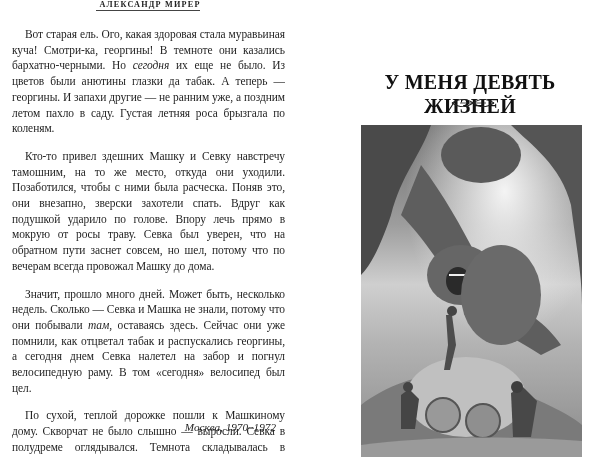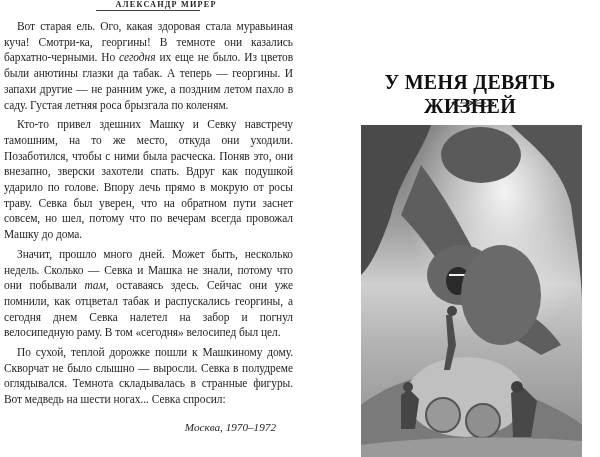--- a/index.html
+++ b/index.html
@@ -1,23 +1,23 @@
 <!DOCTYPE html>
 <html><head>
 <meta charset="utf-8">
 <style>
   html, body { margin: 0; padding: 0; background: #fff; }
   body { width: 600px; height: 457px; position: relative; overflow: hidden; font-family: "DejaVu Serif", "Liberation Serif", serif; color: #1e1e1e; }
   .page { position: absolute; top: 0; height: 457px; }
   .left { left: 0; width: 300px; }
   .right { left: 300px; width: 300px; }
-  .running-head { position: absolute; top: 0; left: 16px; width: 300px; text-align: center; font-family: "Liberation Serif", serif; font-size: 8.2px; font-weight: bold; letter-spacing: 1.2px; line-height: 9px; color: #222; }
+  .running-head { position: absolute; top: 0; left: 0; width: 300px; text-align: center; font-family: "Liberation Serif", serif; font-size: 8.2px; font-weight: bold; letter-spacing: 1.2px; line-height: 9px; color: #222; }
   .head-rule { position: absolute; top: 10px; left: 96px; width: 104px; height: 1px; background: #444; }
   .text { position: absolute; top: 15px; left: 0; width: 297px; font-family: "Liberation Serif", serif; font-size: 11.45px; line-height: 15.7px; text-align: justify; letter-spacing: -0.05px; }
-  .text p { margin: 4px; text-indent: 13px; }
+  .text p { margin: 12px; text-indent: 13px; }
   .text em { font-style: italic; }
   .sign { position: absolute; top: 420px; right: 24px; font-family: "Liberation Serif", serif; font-style: italic; font-size: 11.2px; line-height: 14px; }
   .title { position: absolute; top: 70px; left: 40px; width: 260px; text-align: center; font-family: "Liberation Serif", serif; font-size: 20px; letter-spacing: 0.3px; color: #111; line-height: 24px; font-weight: bold; }
   .ornament { position: absolute; top: 96px; left: 150px; width: 46px; height: 14px; }
   .illustration { position: absolute; top: 125px; left: 61px; width: 221px; height: 332px; background: linear-gradient(180deg, #6f6f6f 0%, #9d9d9d 30%, #cfcfcf 48%, #b3b3b3 66%, #8a8a8a 100%); overflow: hidden; }
   .illustration svg { position: absolute; left: 0; top: 0; }
 </style>
 </head>
 <body>
 

